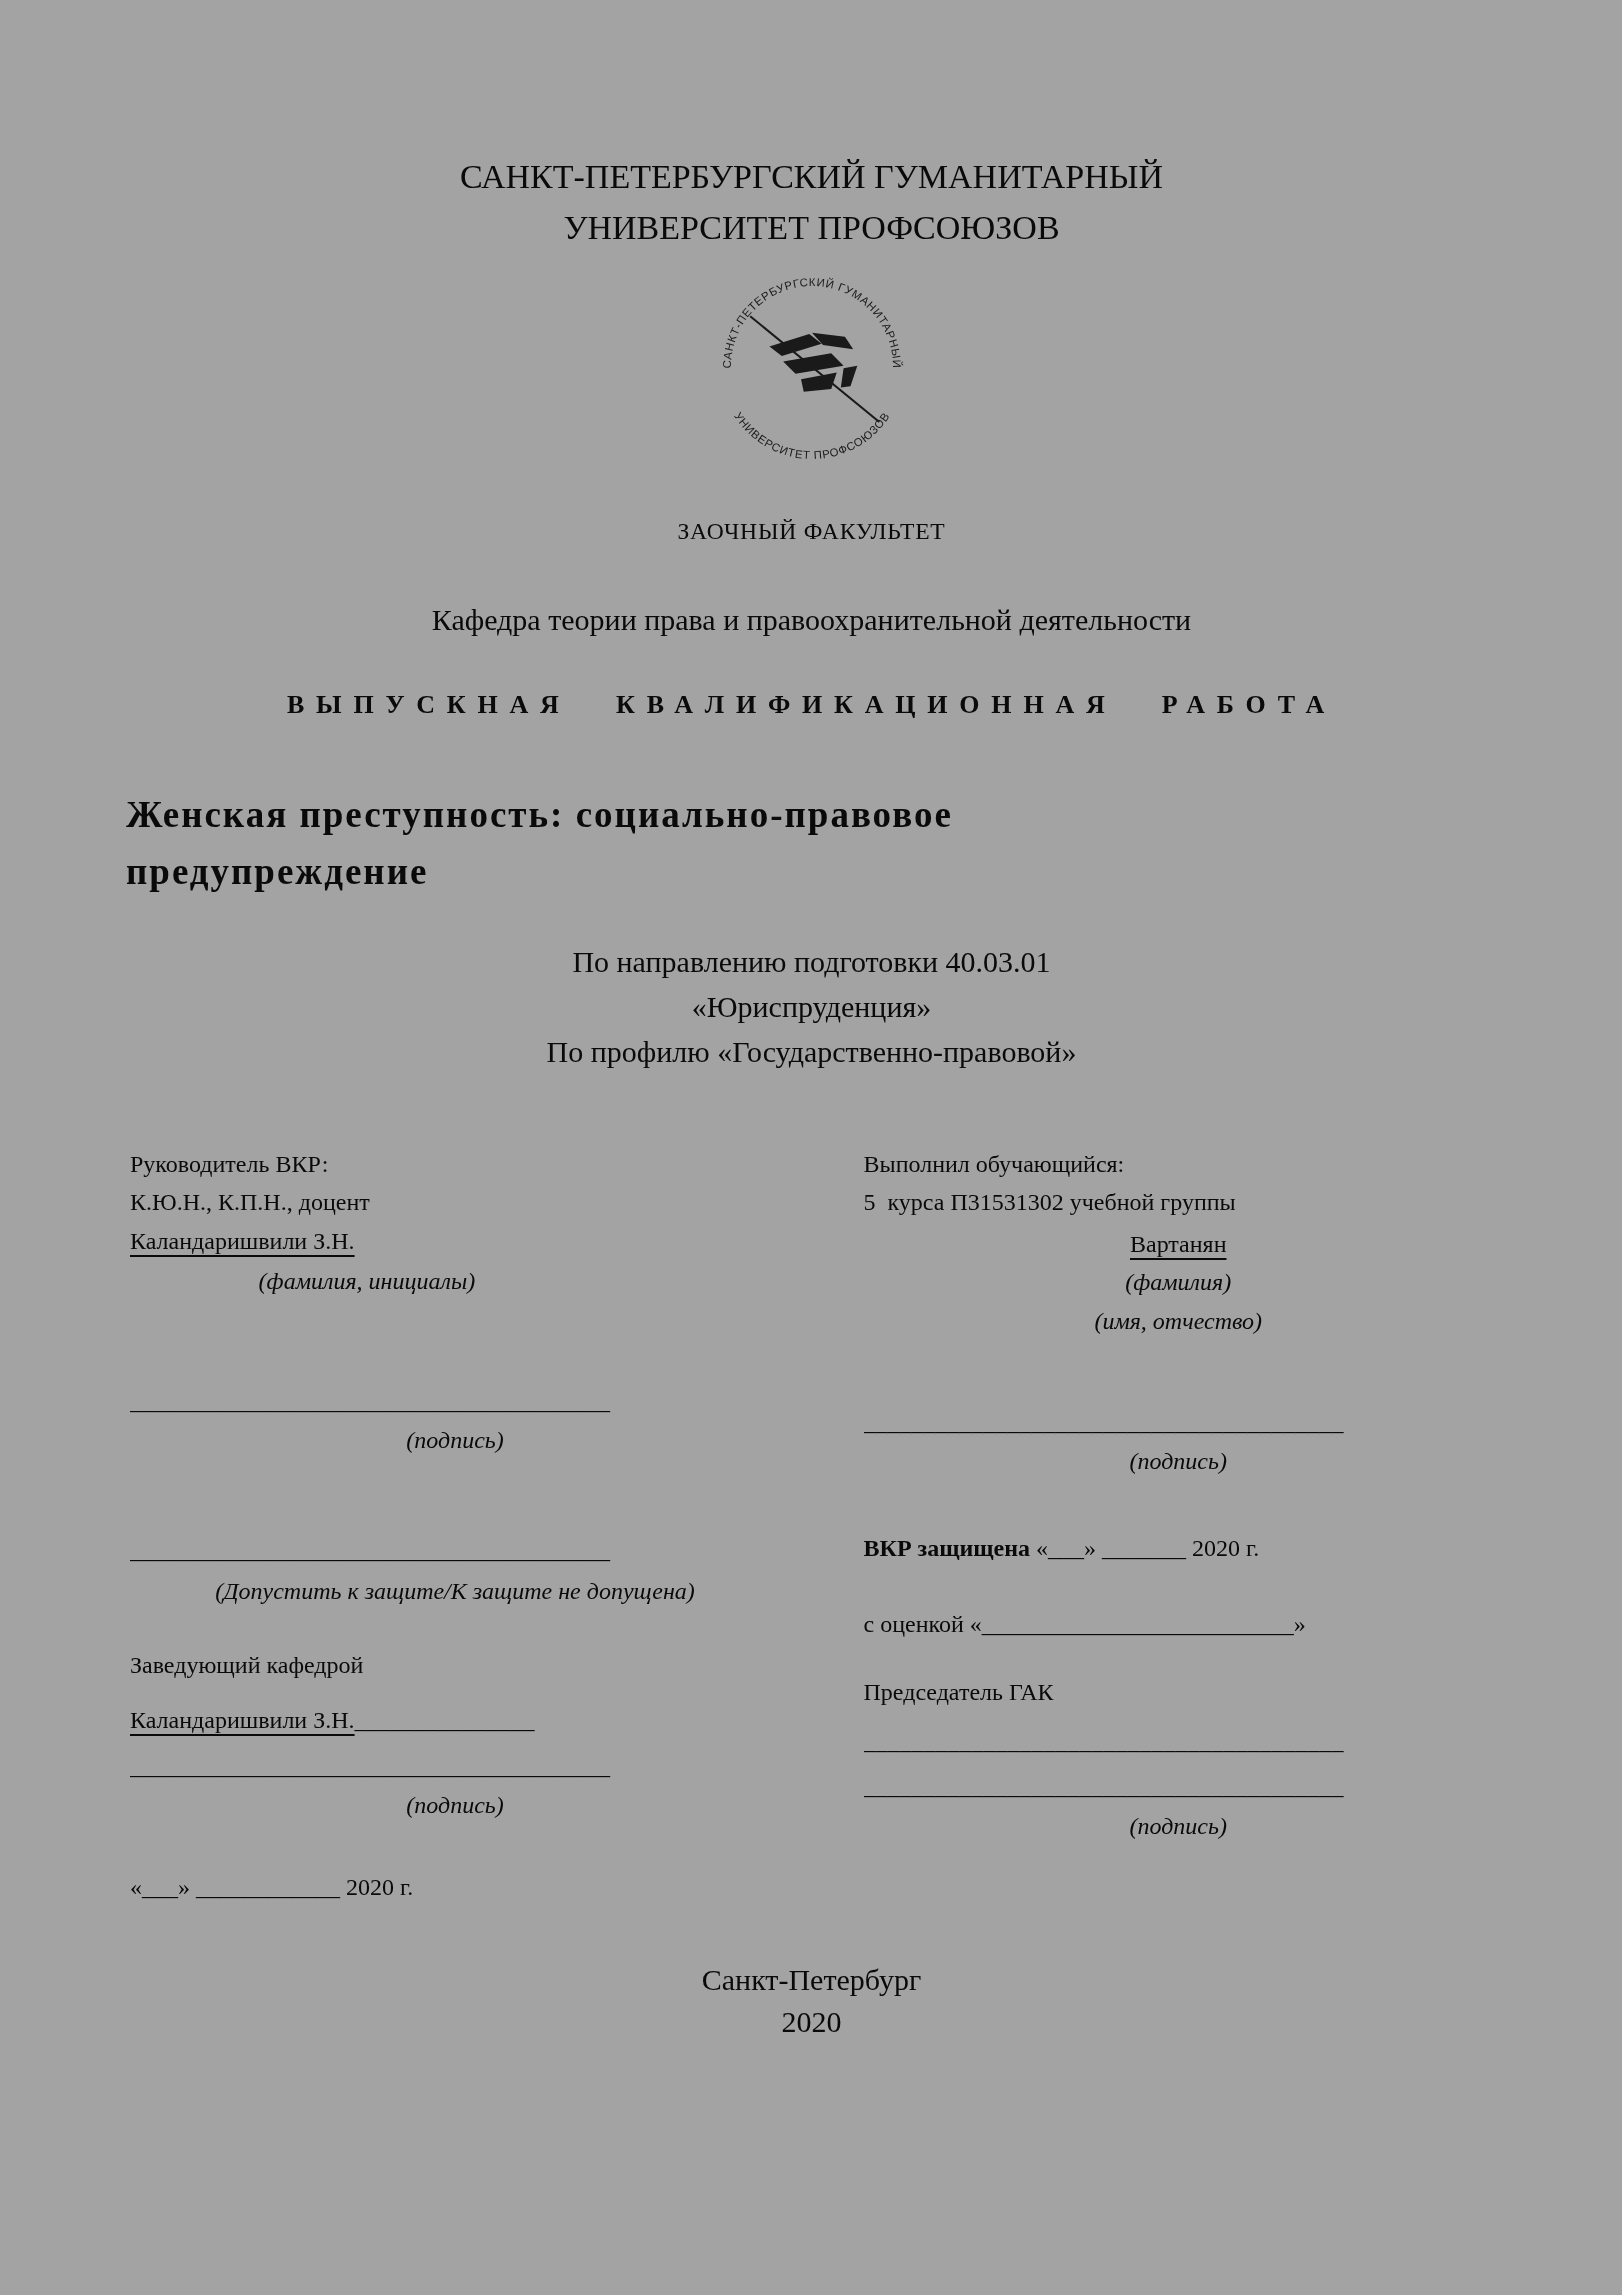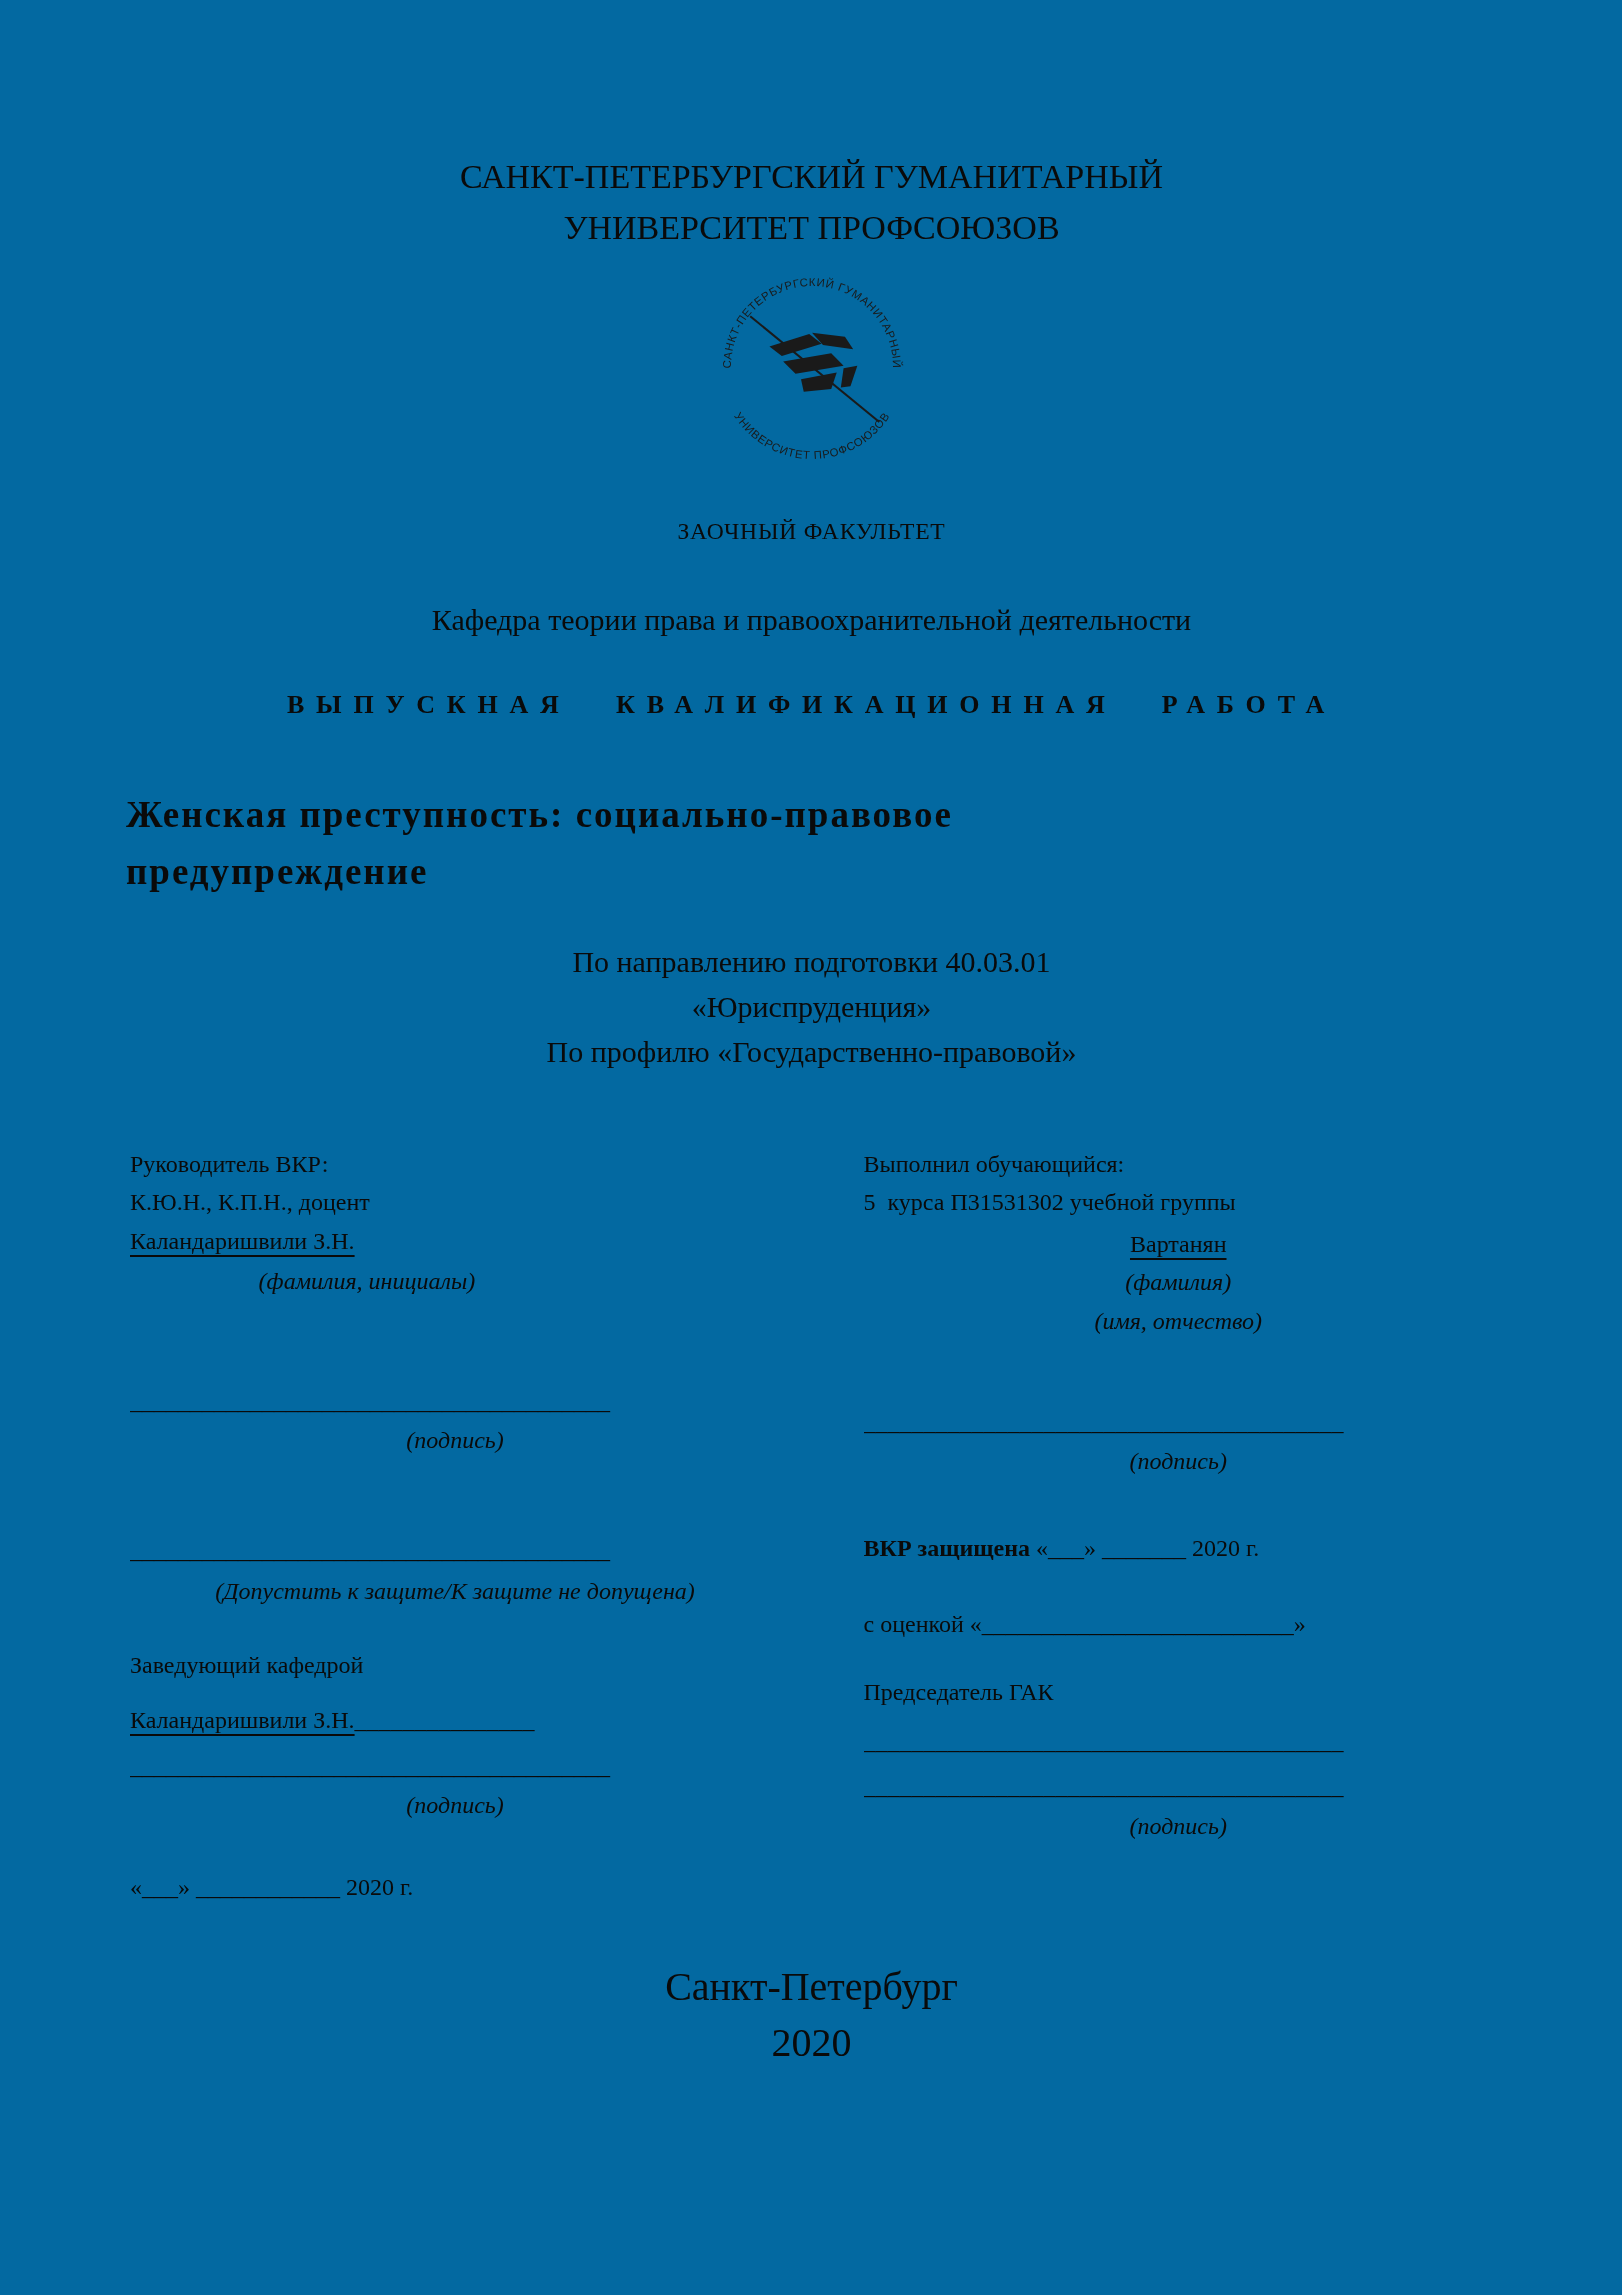--- a/index.html
+++ b/index.html
@@ -1,21 +1,21 @@
 <!DOCTYPE html>
 <html style="font-size:12.6px"><head>
 <meta charset="utf-8">
 <style>
   * { box-sizing: border-box; }
   html, body { margin: 0; padding: 0; background: #ffffff; }
   .page {
     width: 1623px;
     height: 2295px;
     margin: 0 auto;
-    background: #0369a1;
+    background: #a3a3a3;
     color: #0a0a0a;
     font-family: "Liberation Serif", serif;
     padding: 151px 126px 0;
     overflow: hidden;
   }
   .univ-line { text-align: center; font-size: 34px; line-height: 1.5; }
   .logo-wrap { text-align: center; margin-top: 11px; }
   .faculty { text-align: center; font-size: 23.6px; letter-spacing: 0.8px; margin-top: 44px; }
   .department { text-align: center; font-size: 30px; margin-top: 58px; }
   .work-type {
@@ -44,21 +44,21 @@
   .mt-18  { margin-top: 14px !important; }
   .mt-26  { margin-top: 20.4px !important; }
   .mt-42  { margin-top: 33px !important; }
   .mt-50  { margin-top: 39px !important; }
   .mt-52  { margin-top: 41px !important; }
   .mt-60  { margin-top: 47px !important; }
   .mt-66  { margin-top: 52px !important; }
   .mt-84  { margin-top: 66px !important; }
   .mt-95  { margin-top: 75px !important; }
   .mt-108 { margin-top: 85px !important; }
-  .footer { text-align: center; font-size: 40px; line-height: 1.4; margin-top: 50px; }
+  .footer { text-align: center; font-size: 30px; line-height: 1.4; margin-top: 50px; }
 </style>
 </head>
 <body>
 
 <div class="page">
 
   <header>
     <div class="univ-line">САНКТ-ПЕТЕРБУРГСКИЙ ГУМАНИТАРНЫЙ</div>
     <div class="univ-line">УНИВЕРСИТЕТ ПРОФСОЮЗОВ</div>
   </header>

